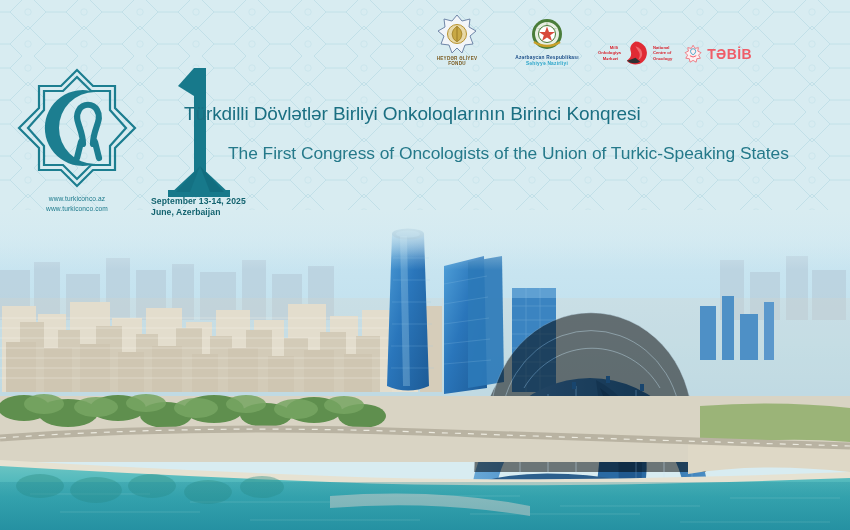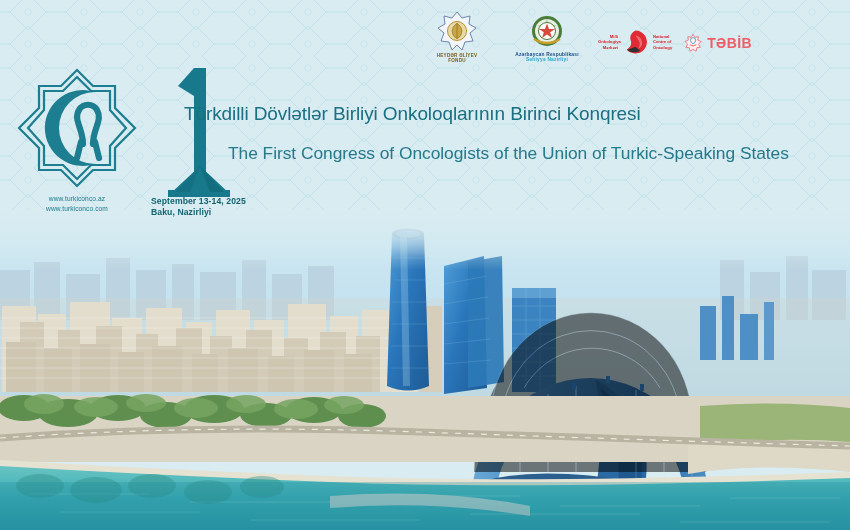--- a/index.html
+++ b/index.html
@@ -31,21 +31,21 @@
   }
   #bottom-band{
     position:absolute;left:0;bottom:0;width:850px;height:48px;
     background:linear-gradient(to bottom,rgba(33,140,158,.30),rgba(26,126,145,.42));
     pointer-events:none;
   }
 
   
   #sponsors{
     position:absolute;left:418px;top:8px;width:424px;height:58px;
-    display:flex;align-items:center;gap:10px;
+    display:flex;align-items:flex-end;gap:10px;
   }
   .sponsor{display:flex;flex-direction:column;align-items:center;justify-content:flex-start;}
   .sponsor.row{flex-direction:row;align-items:center;gap:5px;}
   .sp-mark{display:block;}
   .sp-txt{text-align:center;line-height:1.12;margin-top:2px;}
   .sp-l1{font-size:4.6px;font-weight:bold;letter-spacing:.25px;}
   .sp-l2{font-size:4.6px;font-weight:bold;letter-spacing:.25px;}
   .sp-gold .sp-l1,.sp-gold .sp-l2{color:#7a5a1e;}
   .sp-moh .sp-l1{color:#174a86;font-size:4.8px;}
   .sp-moh .sp-l2{color:#2aa5c9;font-size:4.8px;}
@@ -416,16 +416,16 @@
     </g>
     <path d="M48 100 L72 126 L58 126 Z" fill="#0f6576" opacity=".55"></path>
     <path d="M48 100 L24 126 L38 126 Z" fill="#0f6576" opacity=".35"></path>
   </svg>
 
   <div id="title-main">Türkdilli Dövlətlər Birliyi Onkoloqlarının Birinci Konqresi</div>
   <div id="title-sub">The First Congress of Oncologists of the Union of Turkic-Speaking States</div>
 
   <div id="meta">
     <div>September 13-14, 2025</div>
-    <div>Baku, Nazirliyi</div>
+    <div>June, Azerbaijan</div>
   </div>
 
 </div>
 
 </body></html>

